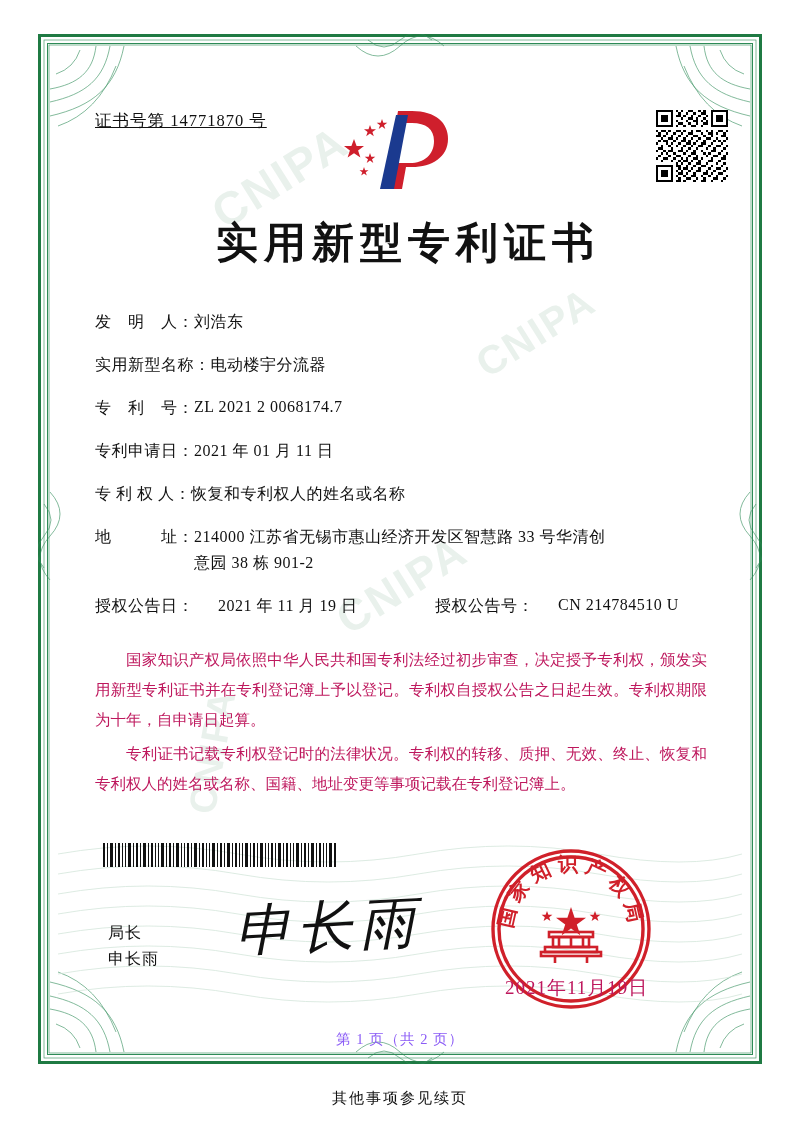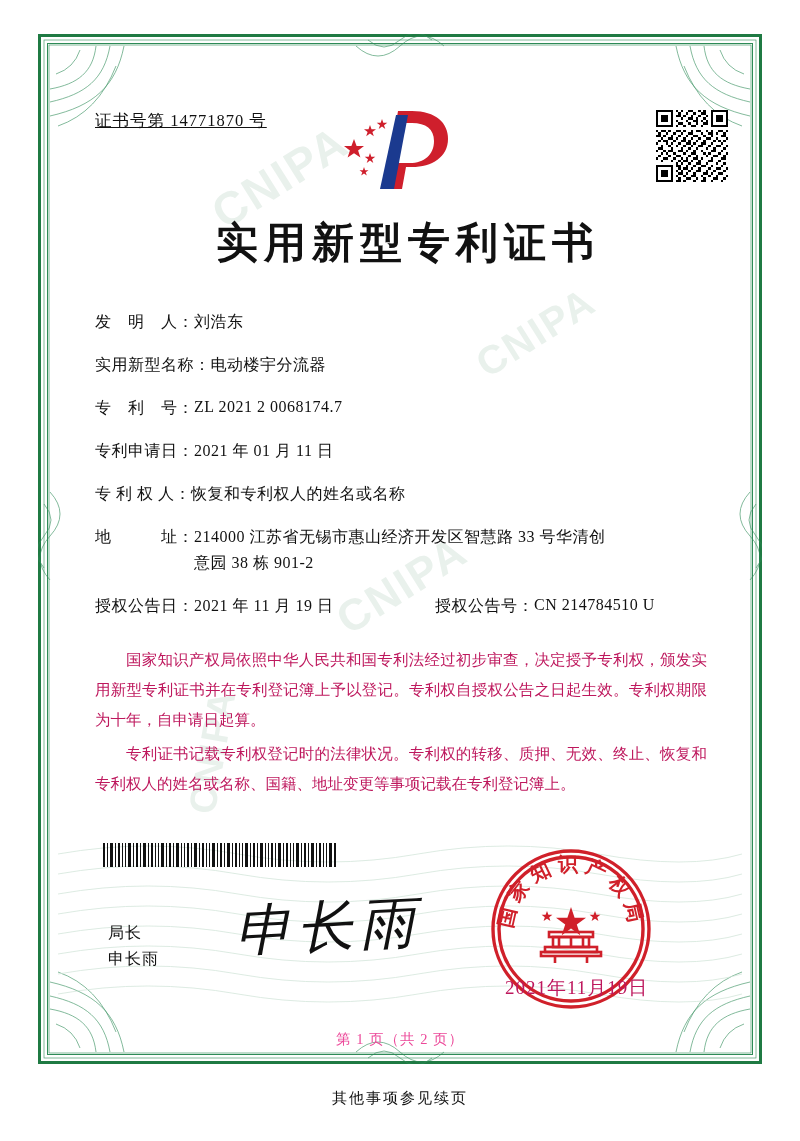--- a/index.html
+++ b/index.html
@@ -117,21 +117,21 @@
     white-space: pre;
     letter-spacing: 0.5px;
   }
   .value {
     flex: 1 1 auto;
     letter-spacing: 0.5px;
   }
   .value .l2 { display: block; margin-top: 5px; }
 
   .row-split { display: flex; margin-bottom: 18px; }
-  .row-split .half { display: flex; }
+  .row-split .half { display: flex; gap: 24px; }
   .row-split .half.left { width: 340px; }
 
   
   .paras {
     position: absolute;
     left: 95px;
     top: 645px;
     width: 612px;
     font-size: 15.5px;
     line-height: 30px;
@@ -194,21 +194,21 @@
   }
 
   
   .page-num {
     position: absolute;
     left: 0;
     right: 0;
     top: 1030px;
     text-align: center;
     font-size: 14.5px;
-    color: #ec4899;
+    color: #8b5cf6;
     letter-spacing: 1px;
   }
   .footer-note {
     position: absolute;
     left: 0;
     right: 0;
     top: 1078px;
     text-align: center;
     font-size: 15px;
     color: #111;

